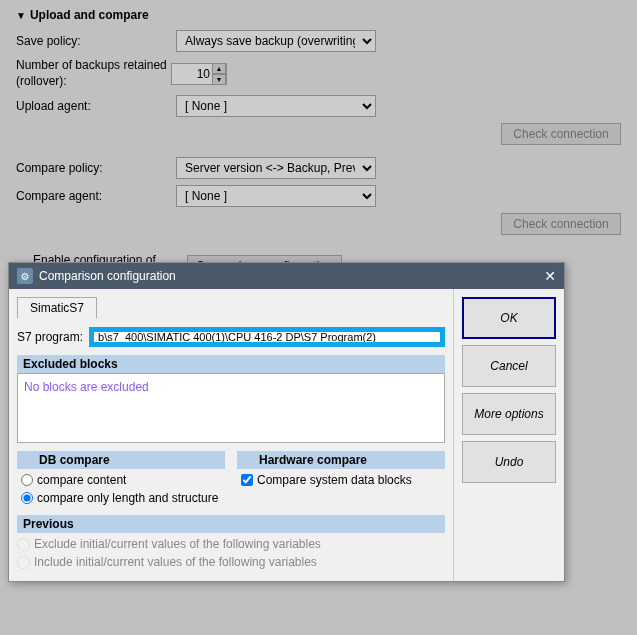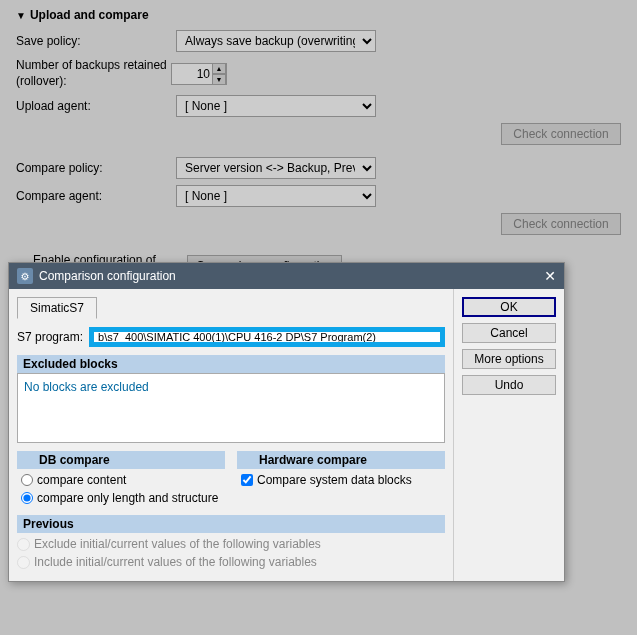--- a/index.html
+++ b/index.html
@@ -322,26 +322,27 @@
       align-items: center;
       gap: 4px;
       margin-bottom: 4px;
       font-size: 12px;
       color: #888;
     }
 
     
     .modal-btn {
       width: 94px;
-      height: 20px;
+      height: 42px;
       background: #e1e1e1;
       border: 1px solid #aaa;
       font-size: 12px;
       cursor: pointer;
       text-align: center;
+      font-style: italic;
     }
 
     .modal-btn.primary {
       border: 2px solid #000088;
     }
   </style>
 </head>
 <body>
 
 <div class="background-panel">
@@ -439,21 +440,21 @@
 
       <div class="s7-row">
         <span class="s7-label">S7 program:</span>
         <div class="s7-path">
           <span style="font-size:11px; white-space:nowrap; overflow:hidden; text-overflow:ellipsis;">b\s7_400\SIMATIC 400(1)\CPU 416-2 DP\S7 Program(2)</span>
         </div>
       </div>
 
       <div class="section-blue-header">Excluded blocks</div>
       <div class="excluded-blocks-area">
-        <span style="color:#0369a1;">No blocks are excluded</span>
+        <span style="color:#8b5cf6;">No blocks are excluded</span>
       </div>
 
       <div class="compare-columns">
 
         <div class="compare-col">
           <div class="compare-col-header">DB compare</div>
           <div class="compare-option">
             <input type="radio" name="db_compare" style="">
             <span>compare content</span>
           </div>

